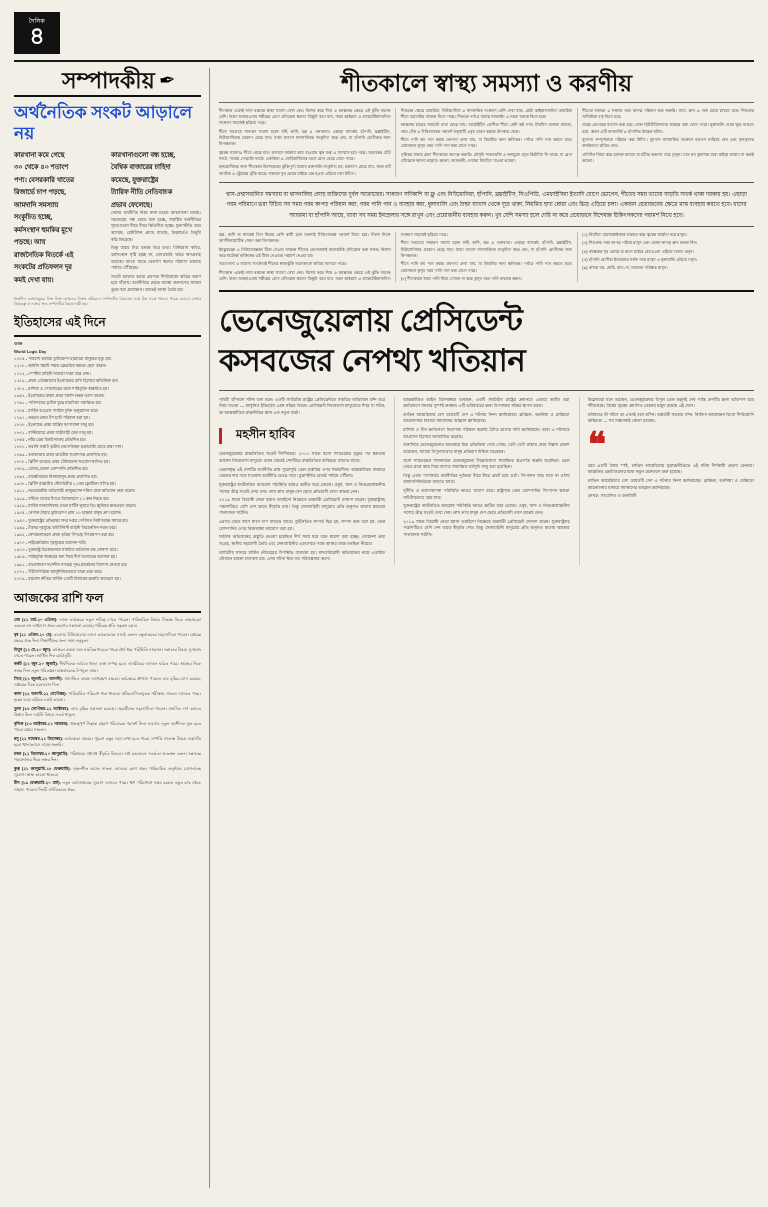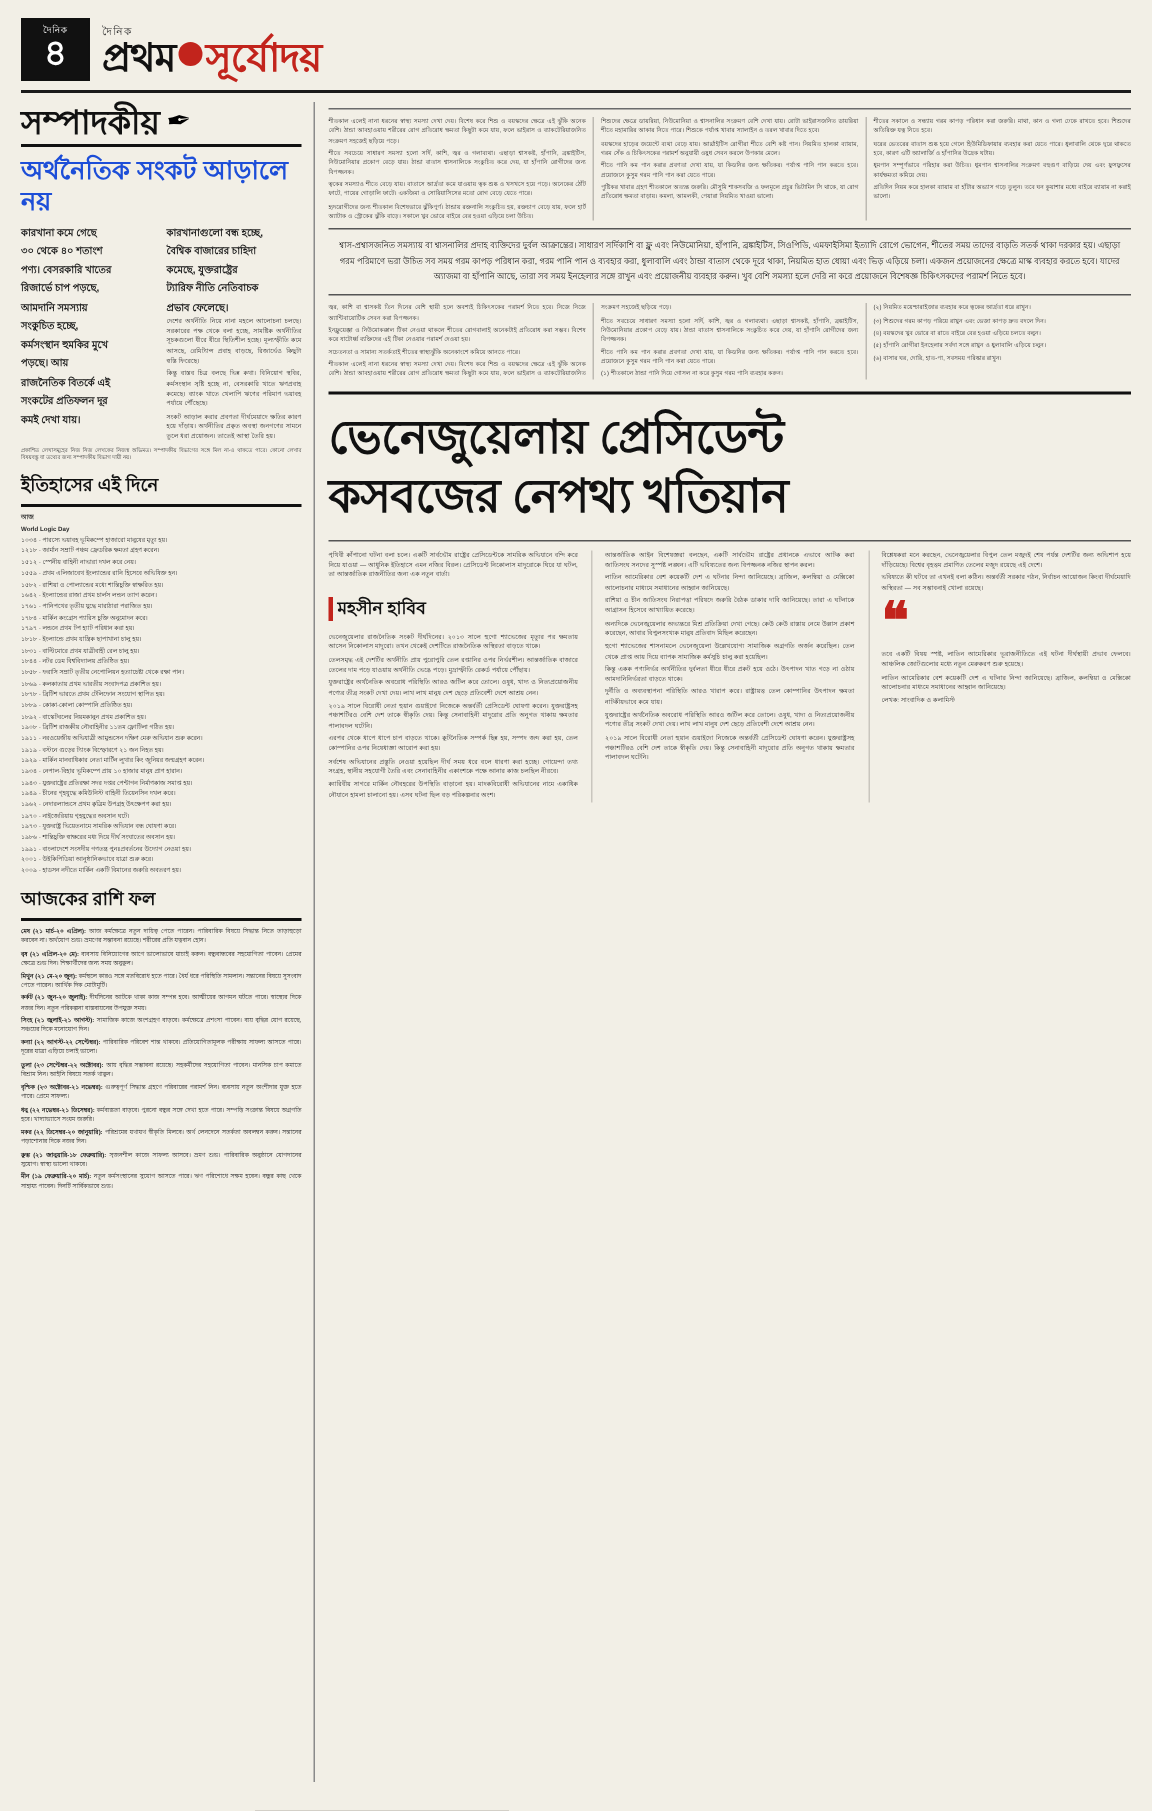--- a/index.html
+++ b/index.html
@@ -29,21 +29,21 @@
   .chev{color:#222;font-size:13px;letter-spacing:-2px;}
   .gear{width:22px;height:22px;border-radius:50%;background:#3a3a3a;position:relative;}
   .gear:after{content:"";position:absolute;left:7px;top:7px;width:8px;height:8px;border-radius:50%;background:#f2efe6;}
 
   
   .body-grid{display:flex;margin-top:6px;height:1120px;}
   .col-left{width:196px;padding-right:8px;border-right:1px solid #8a8a8a;box-sizing:border-box;}
   .col-right{flex:1;padding-left:9px;box-sizing:border-box;}
 
   
-  .edit-head{display:flex;align-items:flex-end;gap:4px;margin-bottom:2px;}
+  .edit-head{display:flex;align-items:flex-end;gap:4px;margin-bottom:2px;margin-left:48px;}
   .edit-title{font-size:22px;font-weight:bold;color:#111;line-height:1;}
   .pen{font-size:20px;transform:rotate(-8deg);}
   .rule-thick{border-top:2px solid #111;margin:3px 0 5px 0;}
   .edit-sub{font-size:17px;font-weight:bold;color:#1d4ed8;margin-bottom:4px;line-height:1.25;}
 
   .two-col{column-count:2;column-gap:7px;column-rule:0;}
   .txt{font-size:4.1px;line-height:1.62;color:#2b2b2b;text-align:justify;letter-spacing:.1px;}
   .txt p{margin:0 0 2px 0;}
   .bullets{font-size:6.6px;line-height:1.75;color:#1a1a1a;font-weight:bold;}
   .bullets p{margin:0 0 1px 0;}
@@ -76,43 +76,37 @@
 
   
   .vz-rule-top{border-top:2px solid #111;margin-top:8px;}
   .vz-title{
     font-size:31px;font-weight:bold;color:#111;line-height:1.28;
     margin:9px 0 9px 0;letter-spacing:-0.5px;
   }
   .vz-rule-bot{border-bottom:1px solid #555;margin-bottom:6px;}
   .vz-grid{display:flex;gap:9px;}
   .vz-c{flex:1;}
-  .author-wrap{display:flex;align-items:center;gap:3px;margin:10px 0 6px 0;}
+  .author-wrap{display:flex;align-items:center;gap:14px;margin:10px 0 6px 0;}
   .author-bar{width:3px;height:16px;background:#c2241c;}
   .author-name{font-size:11.5px;font-weight:bold;color:#111;}
   .quote-mark{font-size:34px;color:#c2241c;font-weight:bold;line-height:.7;font-family:"Liberation Serif",serif;}
   .quote-text{font-size:7.6px;line-height:1.95;color:#111;font-weight:bold;margin-top:6px;}
   .vz-col-line{border-left:1px solid #c9c6be;padding-left:8px;}
   .spacer6{height:6px;}
 </style>
 </head>
 <body>
 
 <div class="page">
 
   <div class="masthead">
     <div class="page-no">
       <span class="small">দৈনিক</span>
       <span>৪</span>
-    </div>
-    <div class="logo-wrap">
-      <div class="logo-small">দৈনিক</div>
-      <div class="logo-main">
-        <span>প্রথম</span><span class="sunburst"></span><span class="red">সূর্যোদয়</span>
-      </div>
     </div>
   </div>
 
   <div class="body-grid">
 
     <div class="col-left">
 
       <div class="edit-head">
         <div class="edit-title">সম্পাদকীয়</div>
         <div class="pen">✒</div>
@@ -199,20 +193,21 @@
         <p><span class="sign">ধনু (২২ নভেম্বর-২১ ডিসেম্বর):</span> <span>কর্মব্যস্ততা বাড়বে। পুরনো বন্ধুর সঙ্গে দেখা হতে পারে। সম্পত্তি সংক্রান্ত বিষয়ে অগ্রগতি হবে। খাদ্যাভ্যাসে সংযম জরুরি।</span></p>
         <p><span class="sign">মকর (২২ ডিসেম্বর-২০ জানুয়ারি):</span> <span>পরিশ্রমের যথাযথ স্বীকৃতি মিলবে। অর্থ লেনদেনে সতর্কতা অবলম্বন করুন। সন্তানের পড়াশোনার দিকে নজর দিন।</span></p>
         <p><span class="sign">কুম্ভ (২১ জানুয়ারি-১৮ ফেব্রুয়ারি):</span> <span>সৃজনশীল কাজে সাফল্য আসবে। ভ্রমণ শুভ। পারিবারিক অনুষ্ঠানে যোগদানের সুযোগ। স্বাস্থ্য ভালো থাকবে।</span></p>
         <p><span class="sign">মীন (১৯ ফেব্রুয়ারি-২০ মার্চ):</span> <span>নতুন কর্মসংস্থানের সুযোগ আসতে পারে। ঋণ পরিশোধে সক্ষম হবেন। বন্ধুর কাছ থেকে সাহায্য পাবেন। দিনটি সার্বিকভাবে শুভ।</span></p>
       </div>
 
     </div>
 
     <div class="col-right">
 
+      <div class="art-title">শীতকালে স্বাস্থ্য সমস্যা ও করণীয়</div>
       <div class="hr2"></div>
 
       <div class="three-col colrule">
         <div class="txt">
           <p>শীতকাল এলেই নানা ধরনের স্বাস্থ্য সমস্যা দেখা দেয়। বিশেষ করে শিশু ও বয়স্কদের ক্ষেত্রে এই ঝুঁকি অনেক বেশি। ঠান্ডা আবহাওয়ায় শরীরের রোগ প্রতিরোধ ক্ষমতা কিছুটা কমে যায়, ফলে ভাইরাস ও ব্যাকটেরিয়াজনিত সংক্রমণ সহজেই ছড়িয়ে পড়ে।</p>
           <p>শীতে সবচেয়ে সাধারণ সমস্যা হলো সর্দি, কাশি, জ্বর ও গলাব্যথা। এছাড়া শ্বাসকষ্ট, হাঁপানি, ব্রঙ্কাইটিস, নিউমোনিয়ার প্রকোপ বেড়ে যায়। ঠান্ডা বাতাস শ্বাসনালিকে সংকুচিত করে দেয়, যা হাঁপানি রোগীদের জন্য বিপজ্জনক।</p>
           <p>ত্বকের সমস্যাও শীতে বেড়ে যায়। বাতাসে আর্দ্রতা কমে যাওয়ায় ত্বক শুষ্ক ও খসখসে হয়ে পড়ে। অনেকের ঠোঁট ফাটে, পায়ের গোড়ালি ফাটে। একজিমা ও সোরিয়াসিসের মতো রোগ বেড়ে যেতে পারে।</p>
           <p>হৃদরোগীদের জন্য শীতকাল বিশেষভাবে ঝুঁকিপূর্ণ। ঠান্ডায় রক্তনালি সংকুচিত হয়, রক্তচাপ বেড়ে যায়, ফলে হার্ট অ্যাটাক ও স্ট্রোকের ঝুঁকি বাড়ে। সকালে খুব ভোরে বাইরে বের হওয়া এড়িয়ে চলা উচিত।</p>
           <p>শিশুদের ক্ষেত্রে ডায়রিয়া, নিউমোনিয়া ও শ্বাসনালির সংক্রমণ বেশি দেখা যায়। রোটা ভাইরাসজনিত ডায়রিয়া শীতে মহামারির আকার নিতে পারে। শিশুকে পর্যাপ্ত খাবার স্যালাইন ও তরল খাবার দিতে হবে।</p>
           <p>বয়স্কদের হাড়ের জয়েন্টে ব্যথা বেড়ে যায়। আর্থ্রাইটিস রোগীরা শীতে বেশি কষ্ট পান। নিয়মিত হালকা ব্যায়াম, গরম সেঁক ও চিকিৎসকের পরামর্শ অনুযায়ী ওষুধ সেবন করলে উপকার মেলে।</p>

